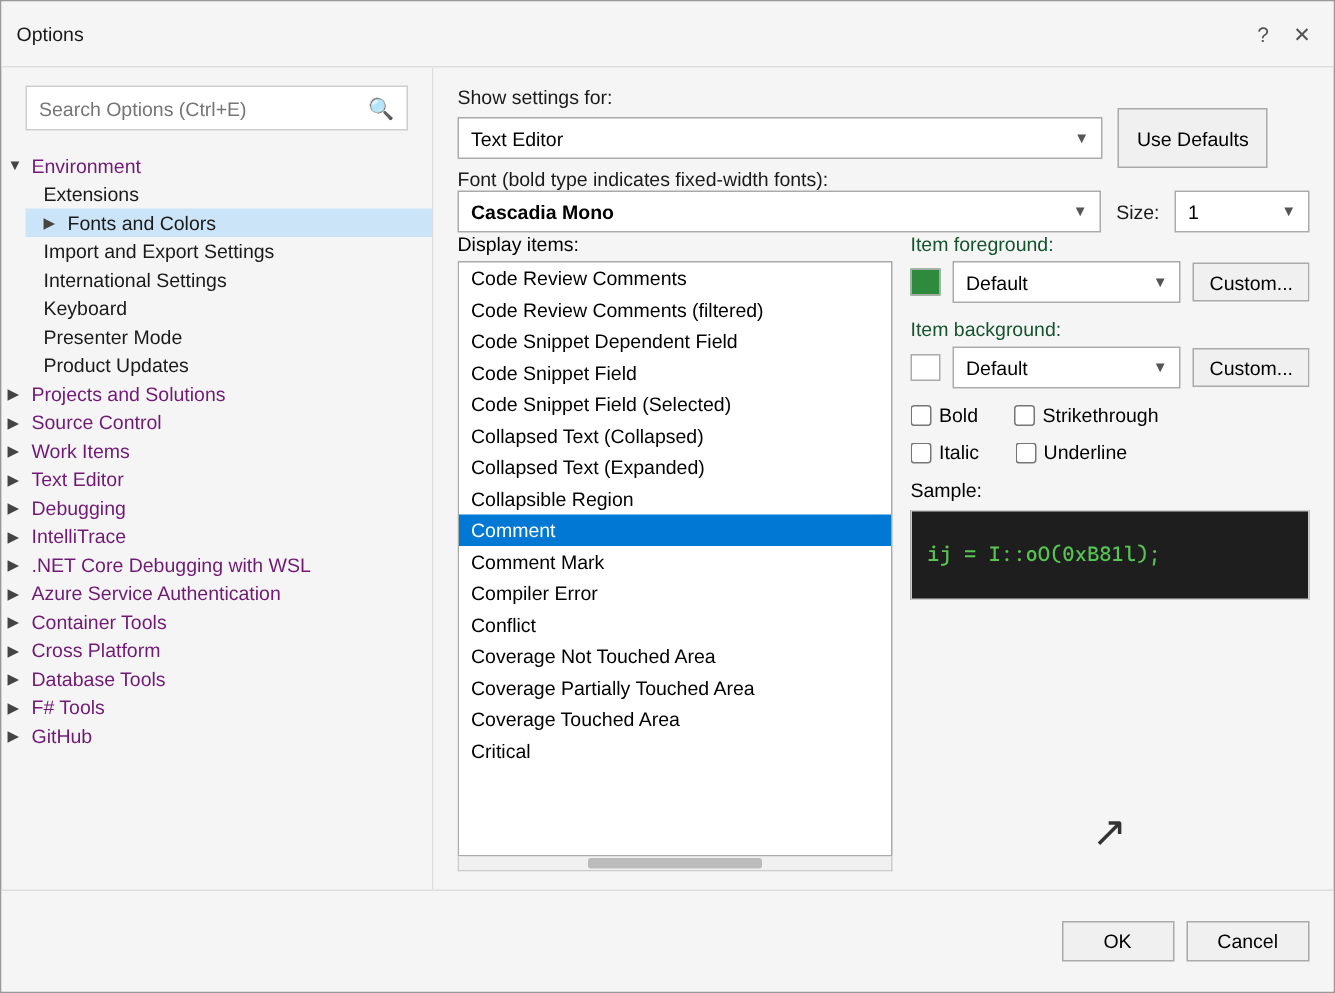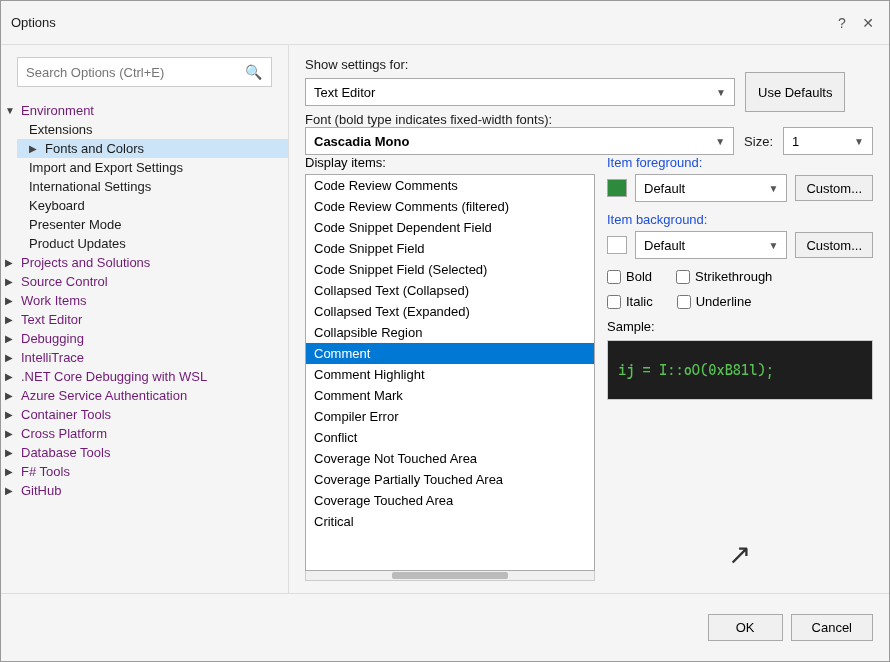--- a/index.html
+++ b/index.html
@@ -218,21 +218,21 @@
     }
     .right-options {
       flex: 1;
       display: flex;
       flex-direction: column;
       gap: 10px;
     }
     .options-group-label {
       font-size: 13px;
       margin-bottom: 4px;
-      color: #1d4ed8;
+      color: #14532d;
     }
     .color-row {
       display: flex;
       align-items: center;
       gap: 8px;
     }
     .color-swatch {
       width: 20px;
       height: 18px;
       border: 1px solid #aaa;
@@ -444,21 +444,20 @@
           <div class="display-items-list">
             <div class="list-item-entry">Code Review Comments</div>
             <div class="list-item-entry">Code Review Comments (filtered)</div>
             <div class="list-item-entry">Code Snippet Dependent Field</div>
             <div class="list-item-entry">Code Snippet Field</div>
             <div class="list-item-entry">Code Snippet Field (Selected)</div>
             <div class="list-item-entry">Collapsed Text (Collapsed)</div>
             <div class="list-item-entry">Collapsed Text (Expanded)</div>
             <div class="list-item-entry">Collapsible Region</div>
             <div class="list-item-entry selected">Comment</div>
-            <div class="list-item-entry">Comment Highlight</div>
             <div class="list-item-entry">Comment Mark</div>
             <div class="list-item-entry">Compiler Error</div>
             <div class="list-item-entry">Conflict</div>
             <div class="list-item-entry">Coverage Not Touched Area</div>
             <div class="list-item-entry">Coverage Partially Touched Area</div>
             <div class="list-item-entry">Coverage Touched Area</div>
             <div class="list-item-entry">Critical</div>
           </div>
 
           <div style="height:10px;background:#f0f0f0;border:1px solid #ccc;border-top:none;position:relative;">

